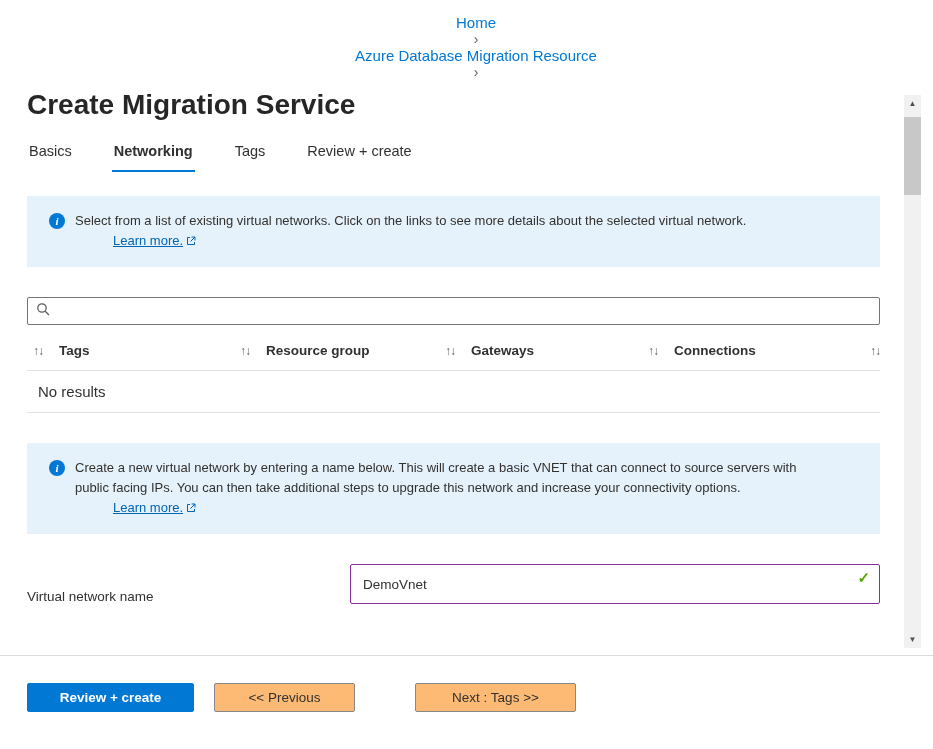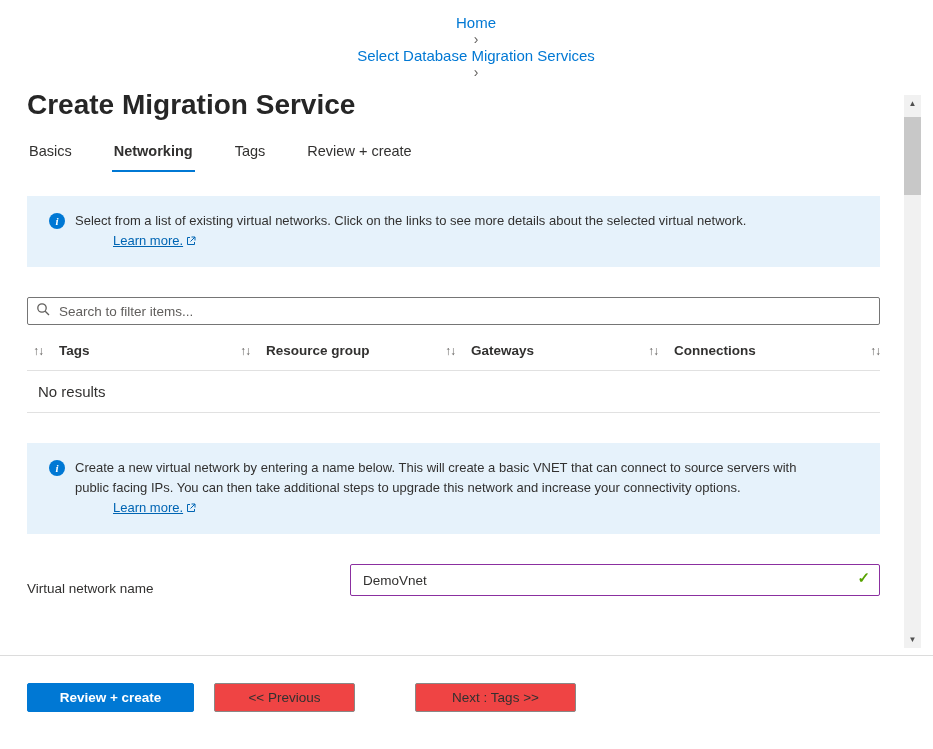--- a/index.html
+++ b/index.html
@@ -66,36 +66,36 @@
   .empty-row {
     height:42px; display:flex; align-items:center; font-size:15px;
     border-bottom:1px solid #e1e1e1; padding-left:11px;
   }
 
   
   .field-row { margin-top:30px; display:flex; align-items:flex-end; }
   .field-label { width:323px; font-size:13.5px; color:#323130; }
   .input-wrap { position:relative; flex:1; }
   .input-wrap input {
-    width:100%; height:32px; border:1px solid #8b2fa0; border-radius:2px;
+    width:100%; height:40px; border:1px solid #8b2fa0; border-radius:2px;
     padding:0 30px 0 12px; font-size:13.5px; color:#323130; outline:none;
     font-family:"Liberation Sans", sans-serif;
   }
   .check { position:absolute; right:10px; top:5px; color:#57a300; font-size:15px; font-weight:700; }
 
   
   .footer-divider { position:absolute; left:0; right:0; top:655px; border-top:1px solid #dcdcdc; }
   .footer-buttons { position:absolute; top:683px; left:27px; display:flex; gap:20px; }
   .btn {
     height:29px; font-size:13.5px; border-radius:2px; cursor:pointer;
     display:flex; align-items:center; justify-content:center;
     font-family:"Liberation Sans", sans-serif; padding:0 16px;
   }
   .btn-primary { background:#0078d4; border:1px solid #0078d4; color:#fff; font-weight:600; min-width:167px; }
-  .btn-secondary { background:#ef4444; border:1px solid #8a8886; color:#323130; }
+  .btn-secondary { background:#fdba74; border:1px solid #8a8886; color:#323130; }
   .btn-prev { min-width:141px; }
   .btn-next { min-width:161px;margin-left:40px; }
 
   
   .scrollbar {
     position:absolute; right:12px; top:95px; width:17px; height:553px;
     background:#f1f1f1;
   }
   .sb-btn {
     position:absolute; left:0; width:17px; height:17px; background:#f1f1f1;
@@ -103,21 +103,21 @@
   }
   .sb-up { top:0; } .sb-down { bottom:0; }
   .sb-thumb { position:absolute; left:0; top:22px; width:17px; height:78px; background:#c8c8c8; cursor:pointer; }
 </style>
 </head>
 <body>
 
 <div class="breadcrumb">
   <a class="crumb">Home</a>
   <span class="sep">›</span>
-  <a class="crumb">Select Database Migration Services</a>
+  <a class="crumb">Azure Database Migration Resource</a>
   <span class="sep">›</span>
 </div>
 
 <h1 class="page-title">Create Migration Service</h1>
 
 <div class="content">
   <div class="tabs">
     <div class="tab">Basics</div>
     <div class="tab active">Networking</div>
     <div class="tab">Tags</div>
@@ -136,21 +136,20 @@
             </svg></span>
       </div>
     </div>
   </div>
 
   <div class="search-row">
     <span><svg width="14" height="14" viewBox="0 0 14 14">
           <circle cx="6" cy="6" r="4.2" fill="none" stroke="#605e5c" stroke-width="1.3"></circle>
           <line x1="9.2" y1="9.2" x2="13" y2="13" stroke="#605e5c" stroke-width="1.3"></line>
         </svg></span>
-    <input type="text" placeholder="Search to filter items..." style="">
   </div>
 
   <div class="table-header">
     <div class="th c1">
       <span class="sort">↑↓</span>
       <span>Tags</span>
     </div>
     <div class="th c2">
       <span class="sort">↑↓</span>
       <span>Resource group</span>

